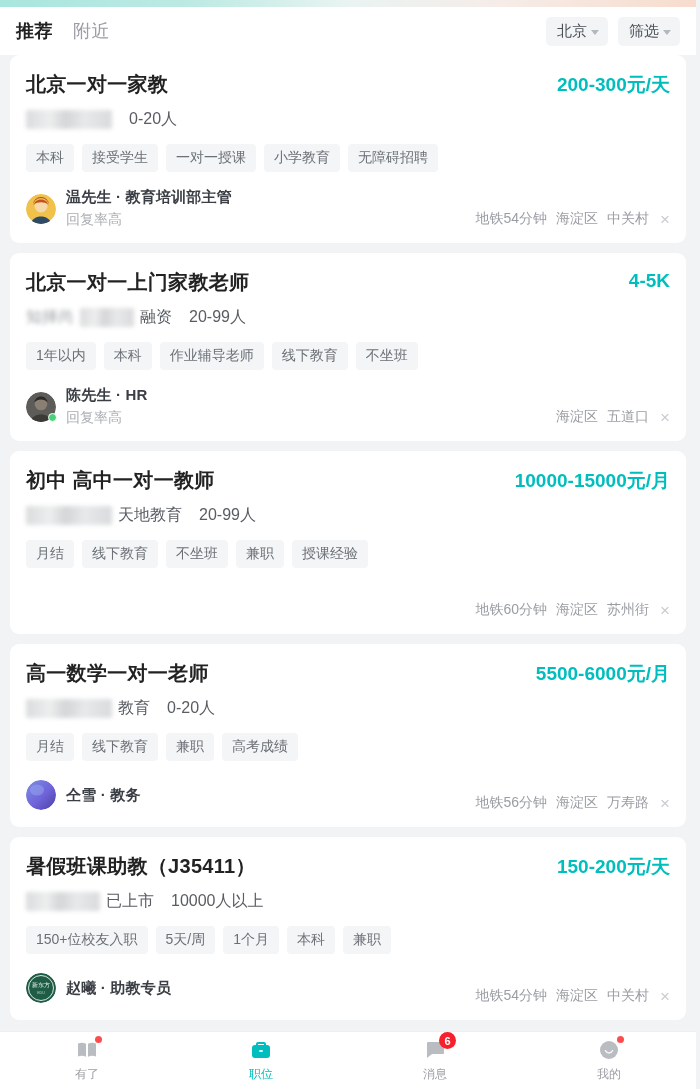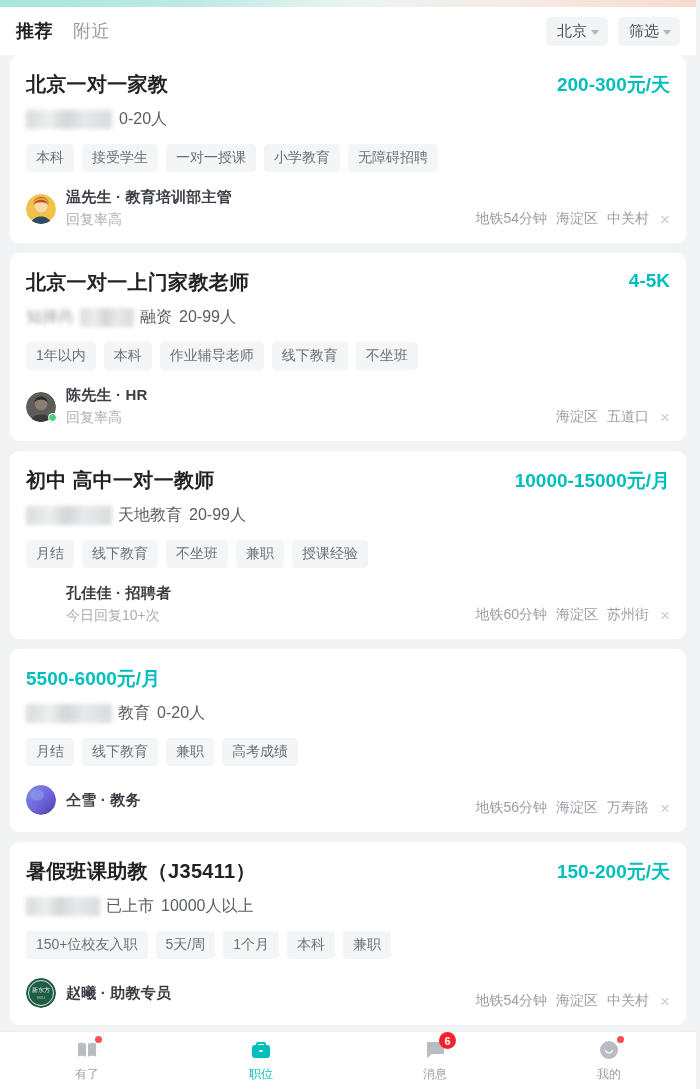--- a/index.html
+++ b/index.html
@@ -50,21 +50,21 @@
     padding: 16px 16px 14px 16px;
     position: relative;
   }
   .card:first-child { margin-top: 0; }
 
   .card-top { display: flex; align-items: flex-start; justify-content: space-between; }
   .job-title { font-size: 20px; font-weight: bold; color: #222; letter-spacing: .3px; }
   .salary { font-size: 19px; font-weight: bold; color: #00bebd; white-space: nowrap; margin-top: 1px; }
 
   .company-line {
-    display: flex; gap: 7px;
+    display: flex; gap: 17px;
     margin-top: 11px; font-size: 16px; color: #595d63;
   }
   .redacted {
     display: inline-block; height: 19px; border-radius: 2px;
     background: linear-gradient(92deg,#d9dadc,#eceded 28%,#d3d4d6 46%,#e7e8ea 68%,#d8d9db);
     filter: blur(2.2px); opacity: .95;
   }
   .redact-wrap { position: relative; display: inline-flex; align-items: center; gap: 6px; }
   .redact-text { color: #9ea1a6; filter: blur(2.3px); font-size: 16px; }
 
@@ -242,34 +242,31 @@
           <span class="tag">月结</span>
           <span class="tag">线下教育</span>
           <span class="tag">不坐班</span>
           <span class="tag">兼职</span>
           <span class="tag">授课经验</span>
         </div>
         <div class="foot">
           <div class="avatar-wrap">
             <div class="avatar blank"></div>
           </div>
-          <div class="foot-texts">
-            <span class="recruiter">孔佳佳 · 招聘者</span>
-            <span class="reply-rate">今日回复10+次</span>
-          </div>
           <div class="foot-right">
             <span>地铁60分钟</span>
             <span>海淀区</span>
             <span>苏州街</span>
             <span class="close-x">×</span>
           </div>
         </div>
       </div>
       <div class="card">
         <div class="card-top">
+          <div class="job-title">高一数学一对一老师</div>
           <div class="salary">5500-6000元/月</div>
         </div>
         <div class="company-line">
           <span class="redact-wrap">
             <span class="redacted" style="width:86px"></span>
             <span>教育</span>
           </span>
           <span>0-20人</span>
         </div>
         <div class="tags">

